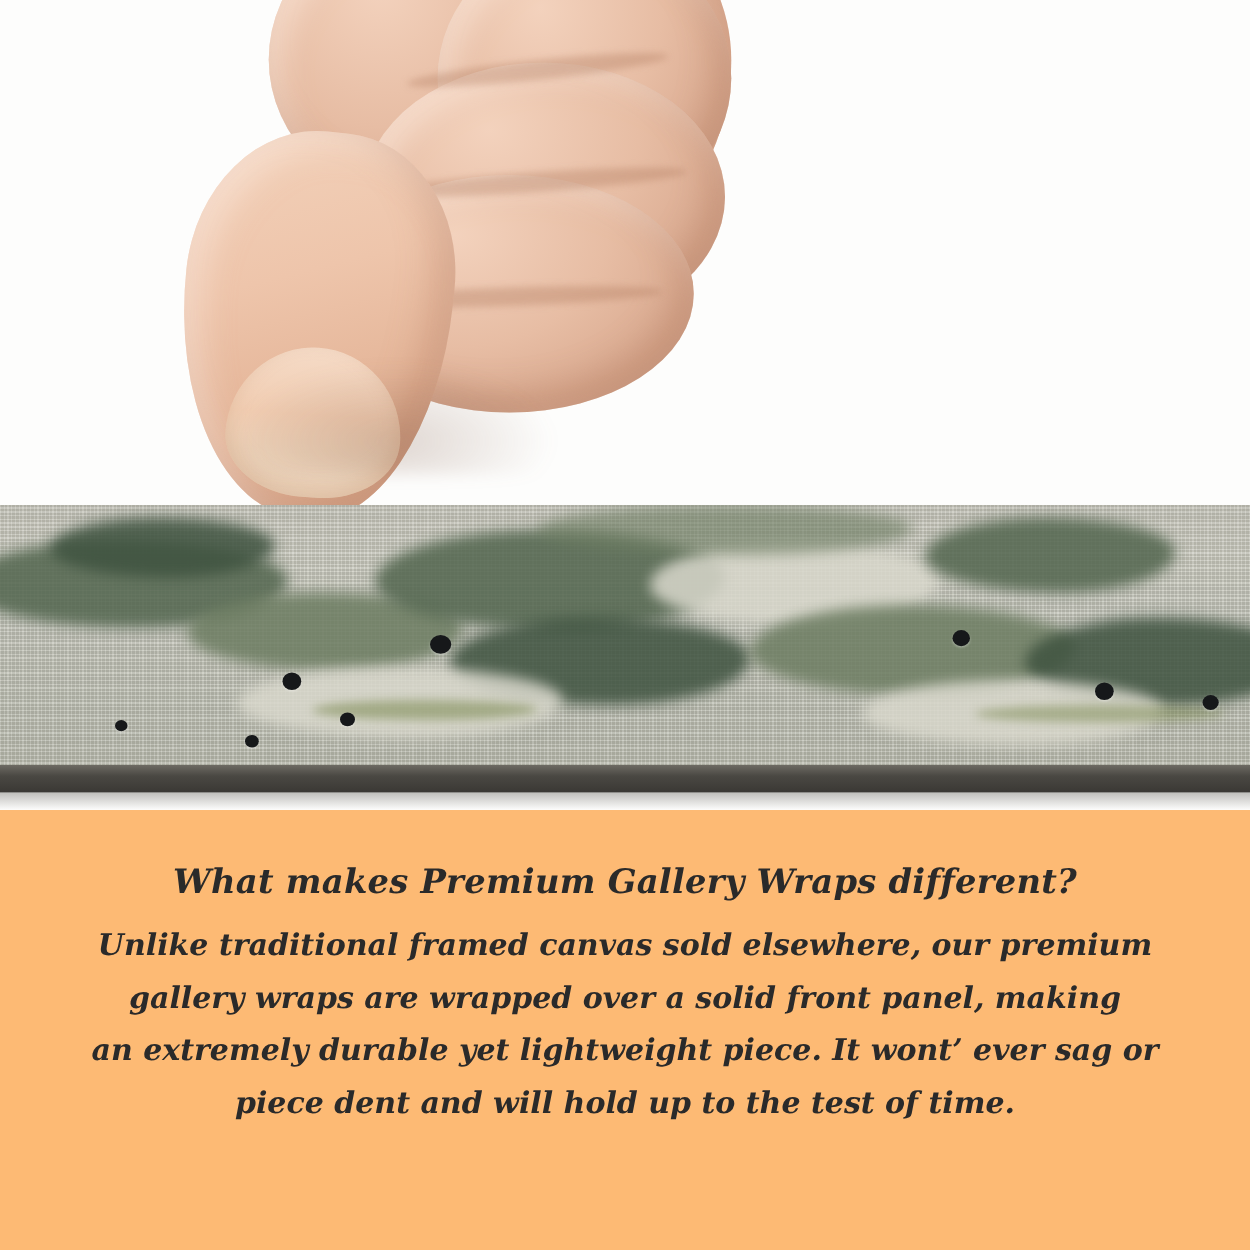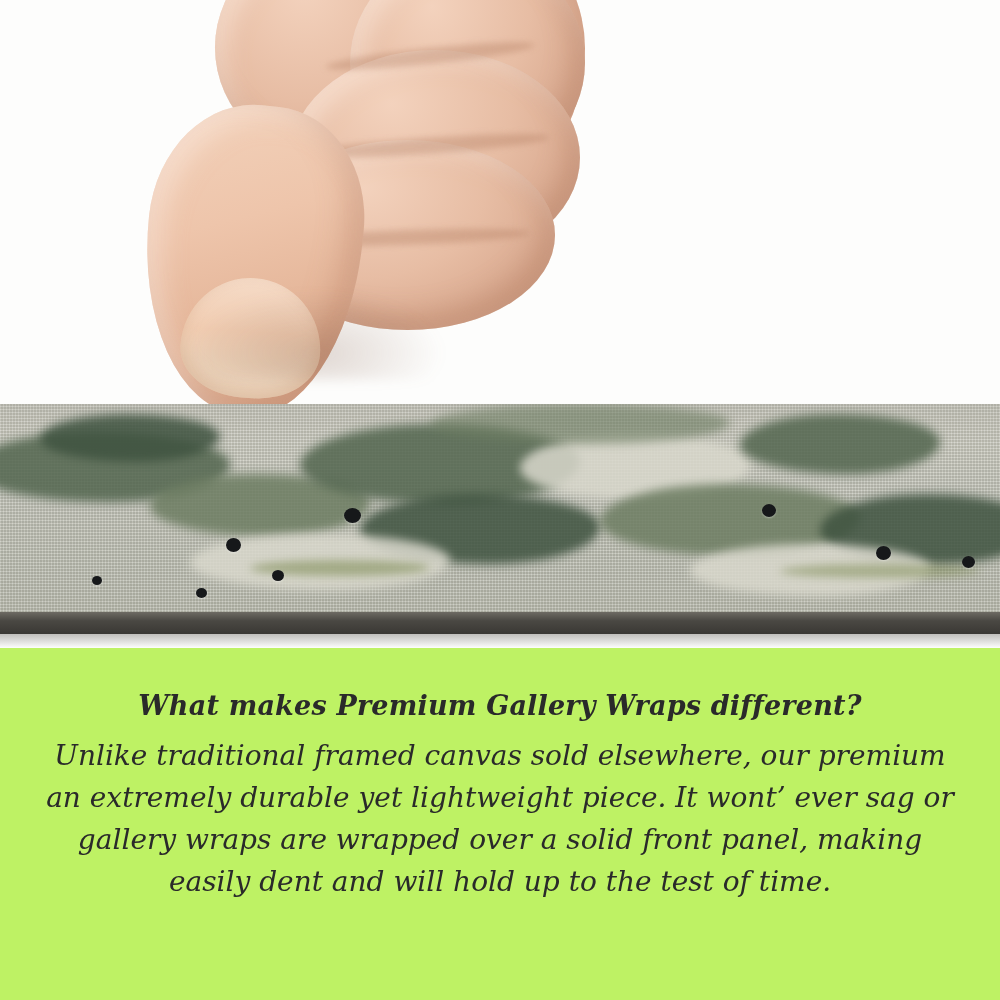--- a/index.html
+++ b/index.html
@@ -10,21 +10,21 @@
   body {
     width: 1000px;
     height: 1000px;
     font-family: "DejaVu Sans", sans-serif;
     overflow: hidden;
   }
   .page {
     position: relative;
     width: 1000px;
     height: 1000px;
-    background: #bef264;
+    background: #fdba74;
   }
 
   
   .photo {
     position: relative;
     width: 1000px;
     height: 648px;
     background: #fdfdfc;
     overflow: hidden;
   }
@@ -167,23 +167,23 @@
     font-family: "DejaVu Serif", serif;
     font-style: italic;
   }
   .caption-heading {
     font-size: 27px;
     font-weight: 700;
     letter-spacing: .2px;
     margin-bottom: 14px;
   }
   .caption-line {
-    font-size: 28px;
+    font-size: 24px;
     line-height: 42px;
-    font-weight: 400;
+    font-weight: 700;
   }
 </style>
 </head>
 <body>
 
 <div class="page">
 
   <div class="photo">
 
     <div class="hand">
@@ -227,18 +227,18 @@
       <div class="hole" style="left:92px;  top:172px; width:10px; height:9px;"></div>
     </div>
 
     <div class="strip-bottom-edge"></div>
     <div class="strip-bottom-shadow"></div>
   </div>
 
   <div class="caption">
     <div class="caption-heading">What makes Premium Gallery Wraps different?</div>
     <div class="caption-line">Unlike traditional framed canvas sold elsewhere, our premium</div>
+    <div class="caption-line">gallery wraps are wrapped over a solid front panel, making</div>
     <div class="caption-line">an extremely durable yet lightweight piece. It wont’ ever sag or</div>
-    <div class="caption-line">gallery wraps are wrapped over a solid front panel, making</div>
-    <div class="caption-line">easily dent and will hold up to the test of time.</div>
+    <div class="caption-line">piece dent and will hold up to the test of time.</div>
   </div>
 
 </div>
 
 </body></html>

